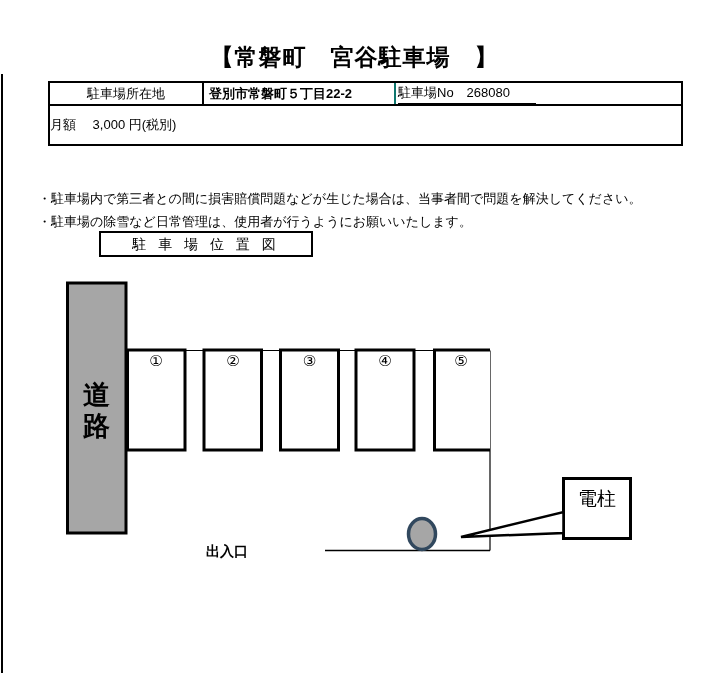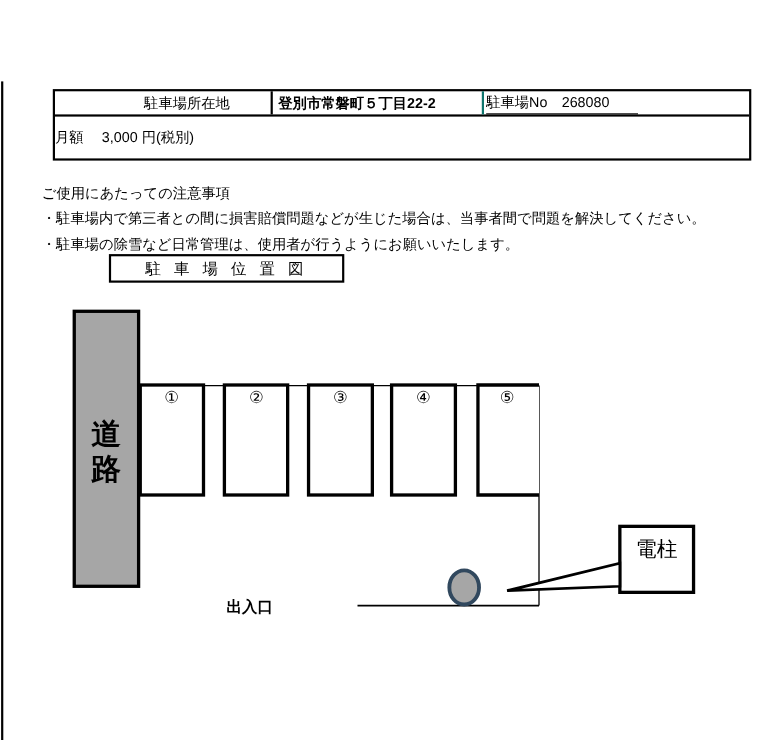--- a/index.html
+++ b/index.html
@@ -7,21 +7,21 @@
     position:relative;width:709px;height:673px;background:#ffffff;overflow:hidden;
     font-family:"Liberation Sans","DejaVu Sans",sans-serif;color:#000;
   }
   .left-border{position:absolute;left:1px;top:74px;width:2px;height:599px;background:#000;}
   .title{
     position:absolute;left:0;top:42px;width:709px;margin:0;
     text-align:center;font-size:23px;font-weight:bold;letter-spacing:1px;white-space:nowrap;
   }
   .info-table{position:absolute;left:48px;top:81px;width:635px;height:65px;border:2px solid #000;box-sizing:border-box;}
   .info-table .row{display:flex;box-sizing:border-box;}
-  .info-table .row1{height:23px;border-bottom:2px solid #000;padding-left:44px;}
+  .info-table .row1{height:23px;border-bottom:2px solid #000;}
   .info-table .row2{height:38px;}
   .info-table .cell{box-sizing:border-box;font-size:13px;white-space:nowrap;overflow:visible;}
   .cell.label{width:154px;border-right:2px solid #000;text-align:center;line-height:21px;flex:none;}
   .row2 .cell.label{line-height:38px;}
   .cell.address{width:192px;border-right:2px solid #0f766e;padding-left:5px;line-height:21px;flex:none;font-weight:bold;}
   .cell.pno{flex:1;padding-left:2px;line-height:20px;}
   .cell.pno .underlined{display:inline-block;min-width:138px;border-bottom:1px solid #000;}
   .cell.fee{flex:1;padding-left:0;line-height:38px;}
   .note{position:absolute;left:38px;font-size:13px;white-space:nowrap;}
   .note-heading{top:167px;}
@@ -38,35 +38,35 @@
   .entrance-text{font-size:14px;font-weight:bold;}
   .pole-text{font-size:19px;}
 </style>
 </head>
 <body>
 
 <div class="page">
 
   <div class="left-border"></div>
 
+  <h1 class="title">【常磐町　宮谷駐車場　】</h1>
 
   <div class="info-table">
     <div class="row row1">
       <div class="cell label">駐車場所在地</div>
       <div class="cell address">登別市常磐町５丁目22-2</div>
       <div class="cell pno">
         <span class="underlined">駐車場No　268080</span>
       </div>
     </div>
     <div class="row row2">
       <div class="cell fee">月額　 3,000 円(税別)</div>
     </div>
   </div>
 
-  <div class="note note-heading">ご使用にあたっての注意事項</div>
   <div class="note note-2">・駐車場の除雪など日常管理は、使用者が行うようにお願いいたします。</div>
   <div class="note note-1">・駐車場内で第三者との間に損害賠償問題などが生じた場合は、当事者間で問題を解決してください。</div>
 
   <div class="map-title-box">
     <span>駐 車 場 位 置 図</span>
   </div>
 
   <svg class="map-svg" viewBox="0 0 709 673" xmlns="http://www.w3.org/2000/svg">
 
     <rect x="67.5" y="283" width="58.5" height="250" stroke="#000" stroke-width="3" fill="#A6A6A6"></rect>

